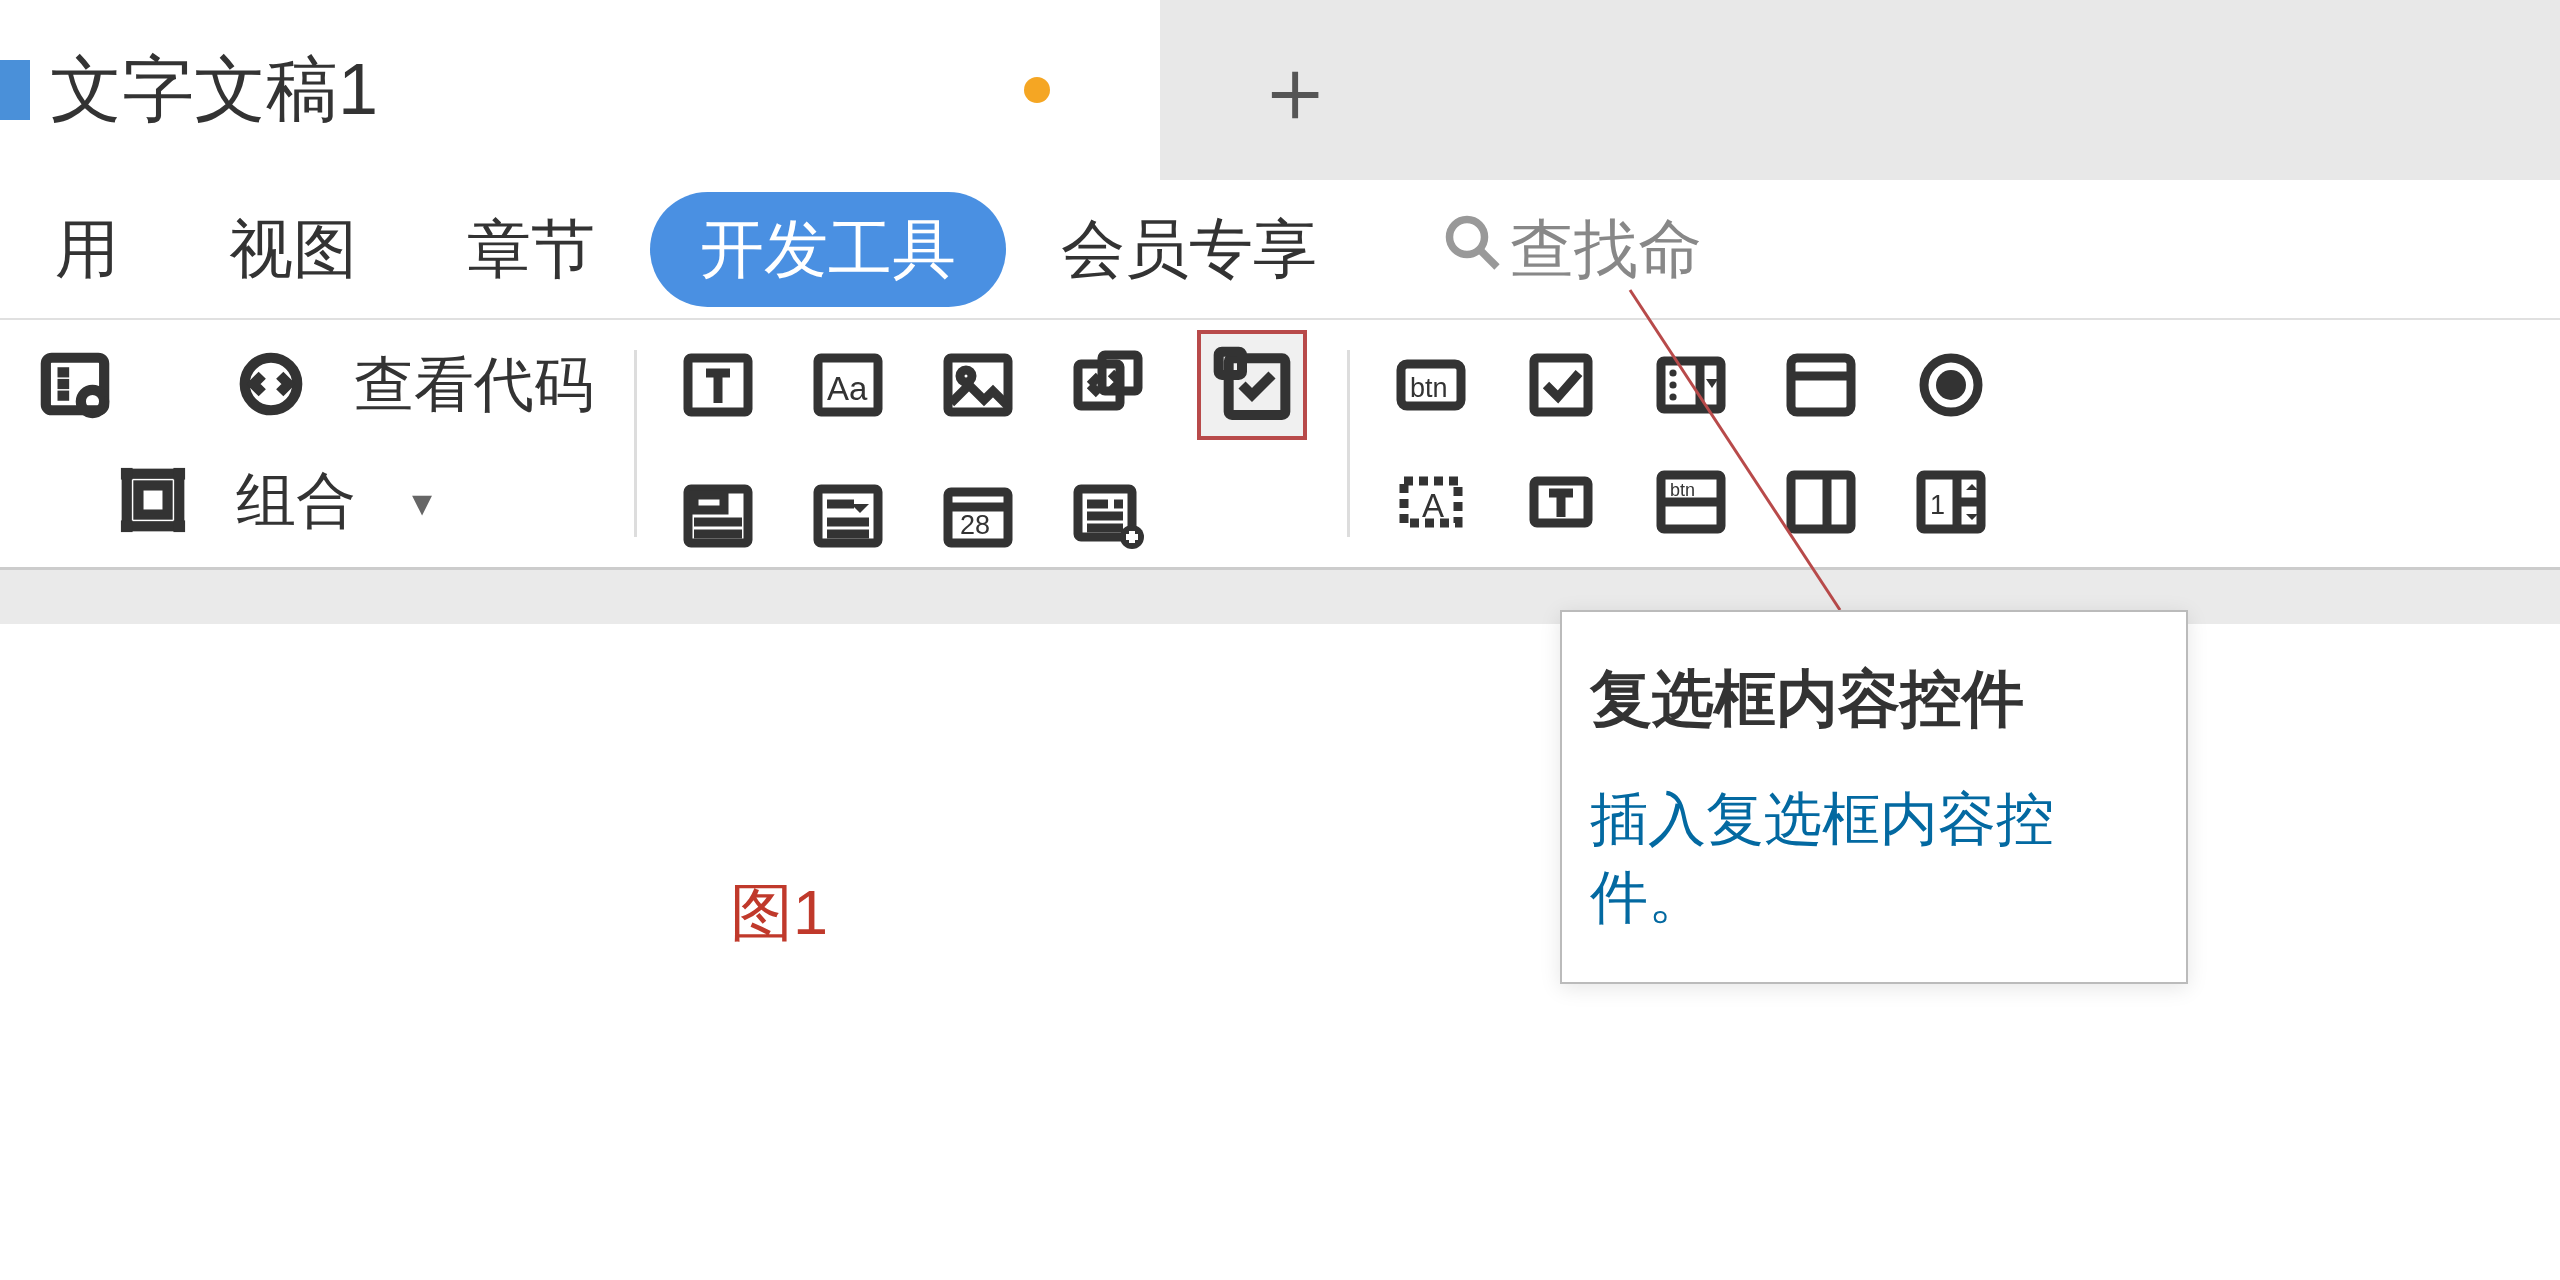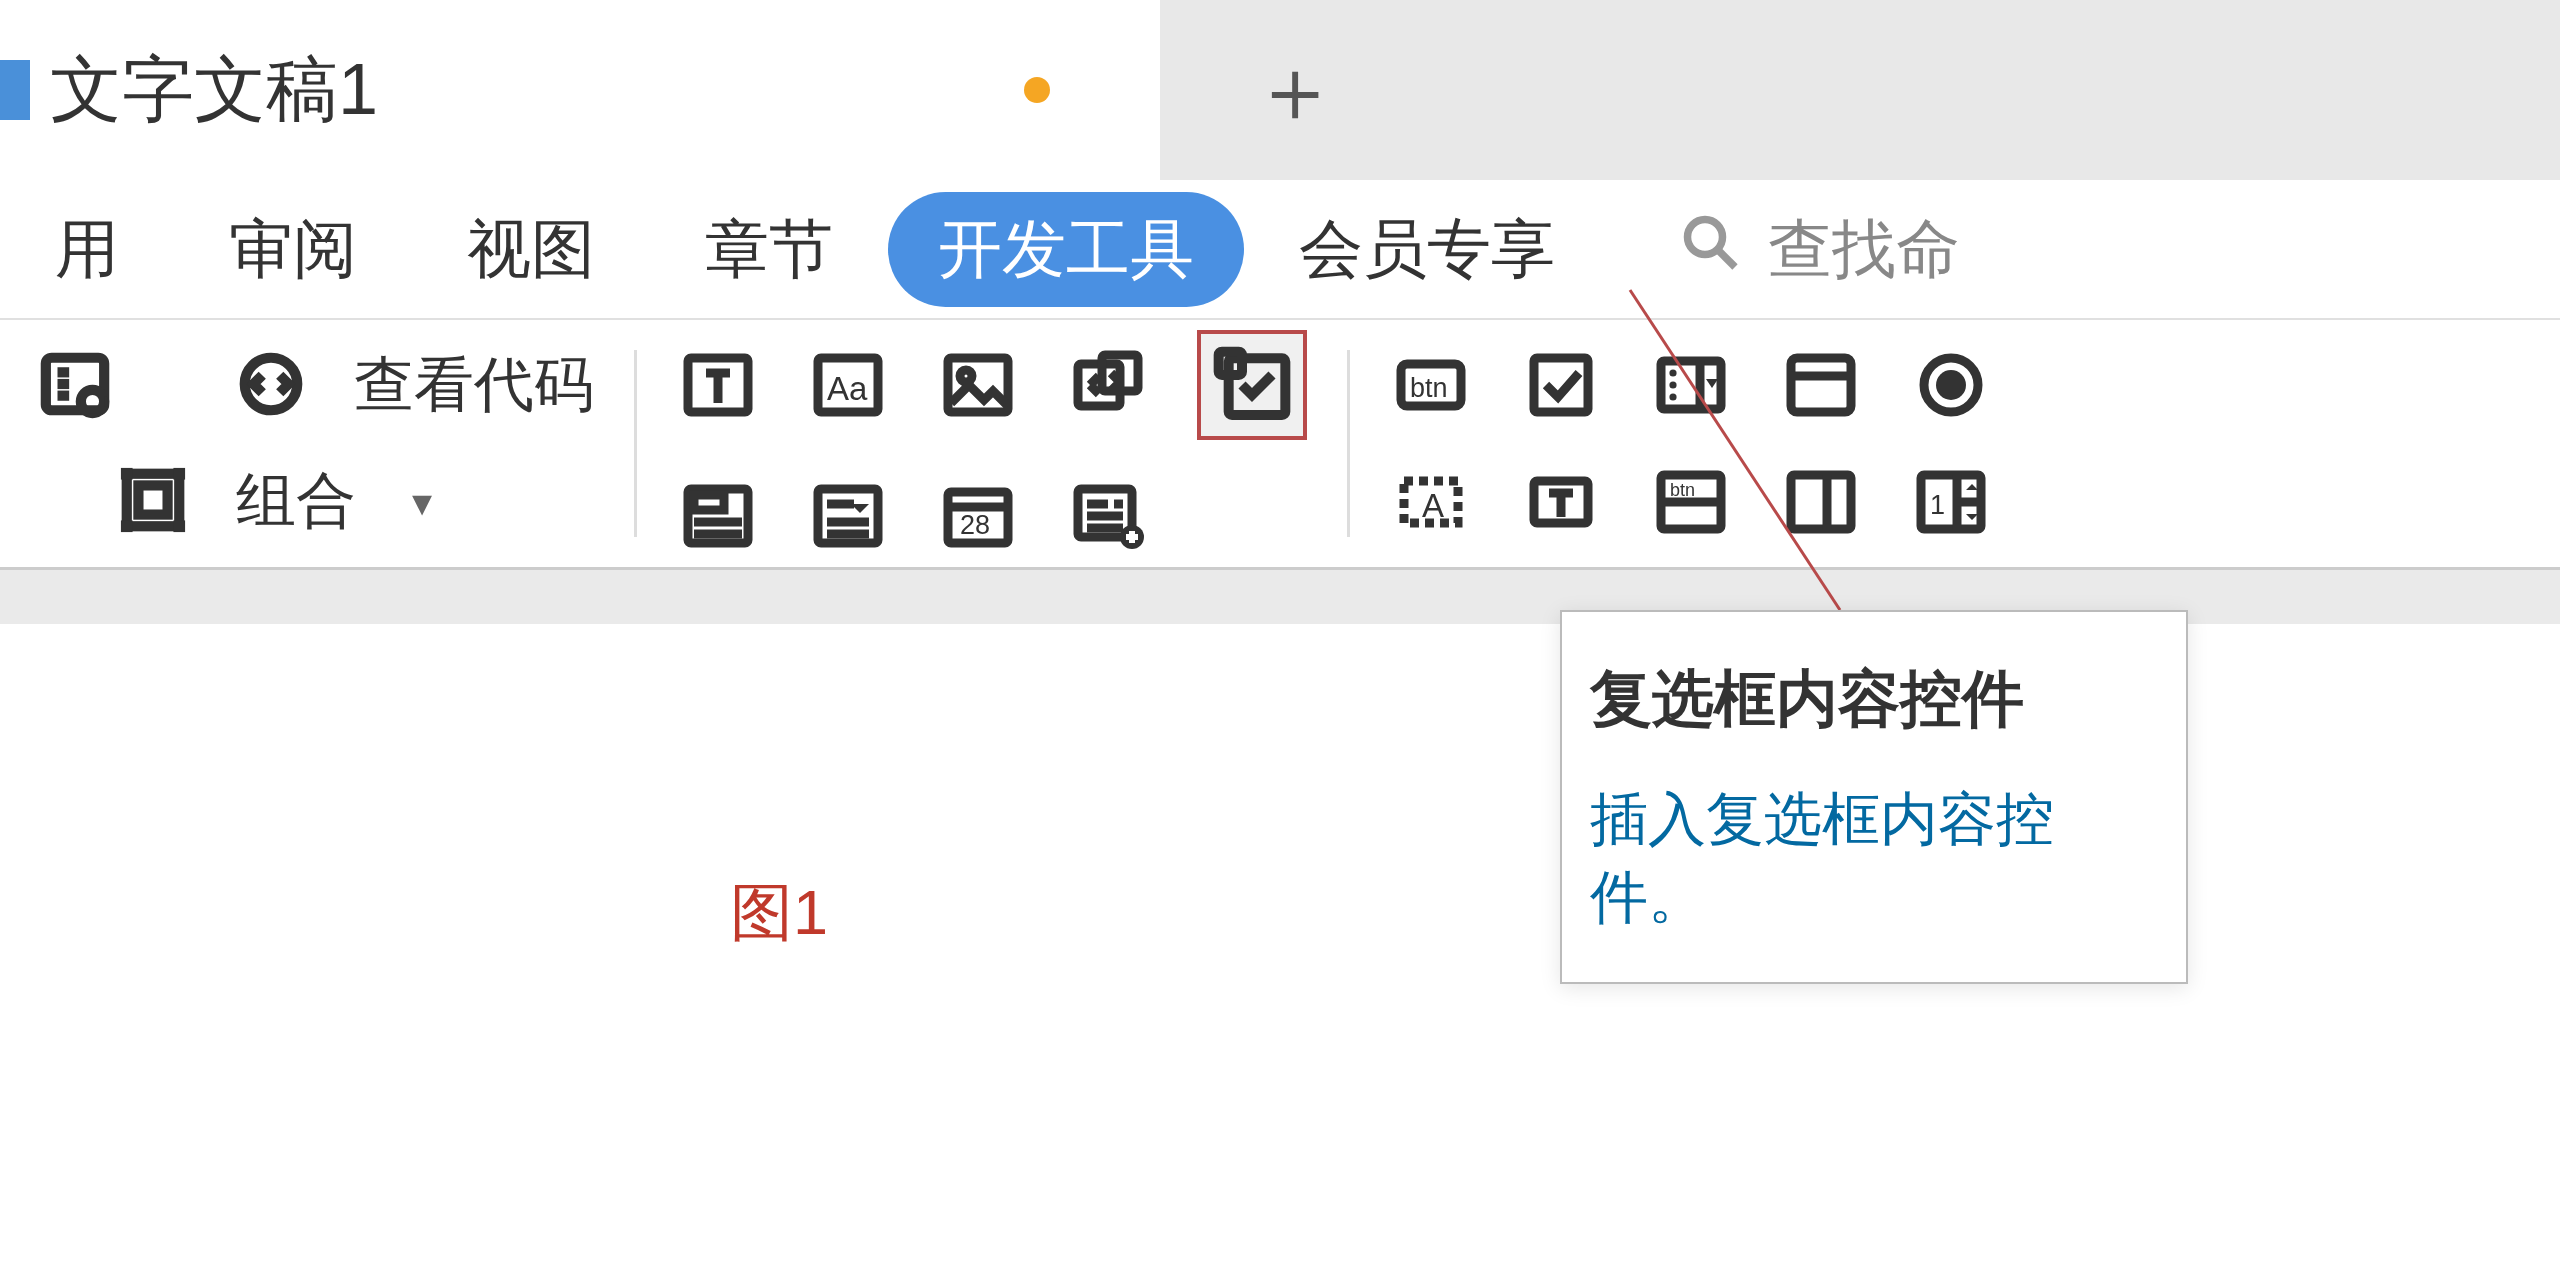--- a/index.html
+++ b/index.html
@@ -11,21 +11,21 @@
 .doc-tab-icon { width: 36px; height: 60px; background: #4a90d9; margin-right: 20px; margin-left: -6px; }
 .doc-title { font-size: 72px; color: #333; font-weight: 400; }
 .unsaved-dot { width: 26px; height: 26px; border-radius: 50%; background: #f5a623; position: absolute; right: 110px; }
 .new-tab-area { flex: 1; background: #e8e8e8; height: 100%; display: flex; align-items: center; padding-left: 90px; }
 .plus-icon { font-size: 90px; color: #555; font-weight: 300; line-height: 1; }
 
 
 .menubar { display: flex; align-items: center; height: 140px; padding: 0 0 0 0; gap: 0; border-bottom: 2px solid #e0e0e0; }
 .menu-item { font-size: 64px; color: #333; padding: 20px 55px; cursor: pointer; }
 .menu-item.active { background: #4a90e2; color: #fff; border-radius: 60px; padding: 14px 50px; }
-.search-box { display: flex; align-items: center; gap: 28px; font-size: 64px; color: #888; padding: 0 0 0 70px; }
+.search-box { display: flex; align-items: center; gap: 8px; font-size: 64px; color: #888; padding: 0 0 0 70px; }
 .search-icon svg { width: 60px; height: 60px; }
 
 
 .ribbon { display: flex; height: 250px; border-bottom: 3px solid #ccc; }
 .ribbon-group { display: flex; flex-direction: column; padding: 30px 40px; gap: 35px; justify-content: center; }
 .ribbon-sep { width: 3px; background: #ddd; margin: 30px 0; }
 .ribbon-row { display: flex; align-items: center; gap: 48px; }
 .ribbon-label { font-size: 60px; color: #333; }
 .ribbon-label.dim { color: #999; }
 .tool-btn { width: 82px; height: 82px; display: flex; align-items: center; justify-content: center; cursor: pointer; }
@@ -61,21 +61,20 @@
     <span class="doc-title">文字文稿1</span>
     <span class="unsaved-dot"></span>
   </div>
   <div class="new-tab-area">
     <span class="plus-icon">＋</span>
   </div>
 </div>
 
 <div class="menubar">
   <span class="menu-item">用</span>
-  <span class="menu-item">审阅</span>
   <span class="menu-item">视图</span>
   <span class="menu-item">章节</span>
   <span class="menu-item active">开发工具</span>
   <span class="menu-item">会员专享</span>
   <div class="search-box">
     <span class="search-icon">
       <svg viewBox="0 0 24 24">
           <circle class="ic" cx="10" cy="10" r="7"></circle>
           <line class="ic" x1="15" y1="15" x2="22" y2="22"></line>
         </svg>

